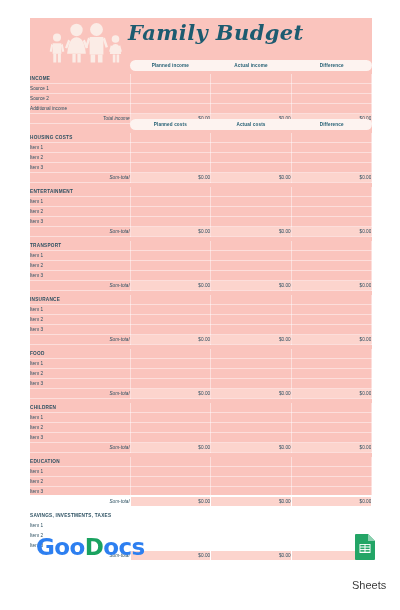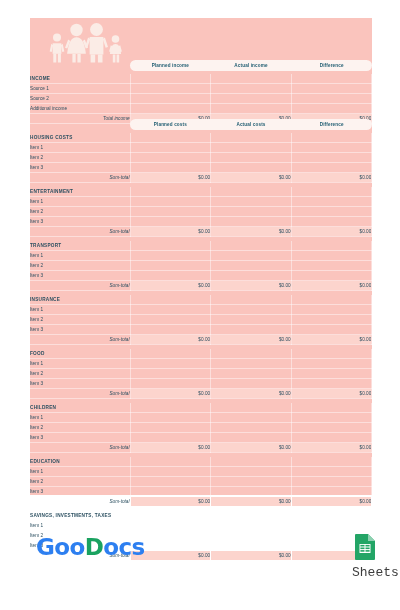--- a/index.html
+++ b/index.html
@@ -83,22 +83,22 @@
     color:#2d7ff0;font-family:"DejaVu Sans", sans-serif;
   }
   .logo .d{color:#1aa260;}
   .url{
     position:absolute;left:36px;top:32px;
     font-size:9.5px;color:#8d8d8d;
     font-family:"DejaVu Sans", sans-serif;
   }
   .sheets{position:absolute;left:352px;top:5px;width:26px;text-align:center;}
   .sheets-label{
-    margin-top:0;font-size:13px;color:#3c3c3c;
-    font-family:Liberation Mono, monospace;
+    margin-top:14px;font-size:11px;color:#3c3c3c;
+    font-family:Liberation Sans, sans-serif;
   }
 </style>
 </head>
 <body>
 
 <div class="page">
 
   <div class="sheet">
 
     <div class="header">
@@ -119,20 +119,21 @@
           <path d="M43.6 17h13.8v17.5H43.6z"></path>
           <path d="M44.6 34.5h4.6v8.1h-4.6zM51.9 34.5h4.6v8.1h-4.6z"></path>
           <path d="M42.1 17.6l-3.1 9.3 2.4.8 2.8-8.6zM58.9 17.6l3.1 9.3-2.4.8-2.8-8.6z"></path>
 
           <circle cx="69.5" cy="19" r="3.8"></circle>
           <path d="M69.5 24c-3.2 0-4.6 3-5.6 10h11.2c-1-7-2.4-10-5.6-10z"></path>
           <path d="M66.8 34.4h2.6v8.2h-2.6zM70.6 34.4h2.6v8.2h-2.6z"></path>
           <path d="M64.8 25.2l-1.7 6.4 1.8.5 1.5-5.9zM74.2 25.2l1.7 6.4-1.8.5-1.5-5.9z"></path>
         </g>
       </svg>
+      <div class="title">Family Budget</div>
     </div>
 
     <div class="pill" style="top:42px;">
       <span>Planned income</span>
       <span>Actual income</span>
       <span>Difference</span>
     </div>
 
     <table class="budget" style="top:56px;">
       <colgroup>

